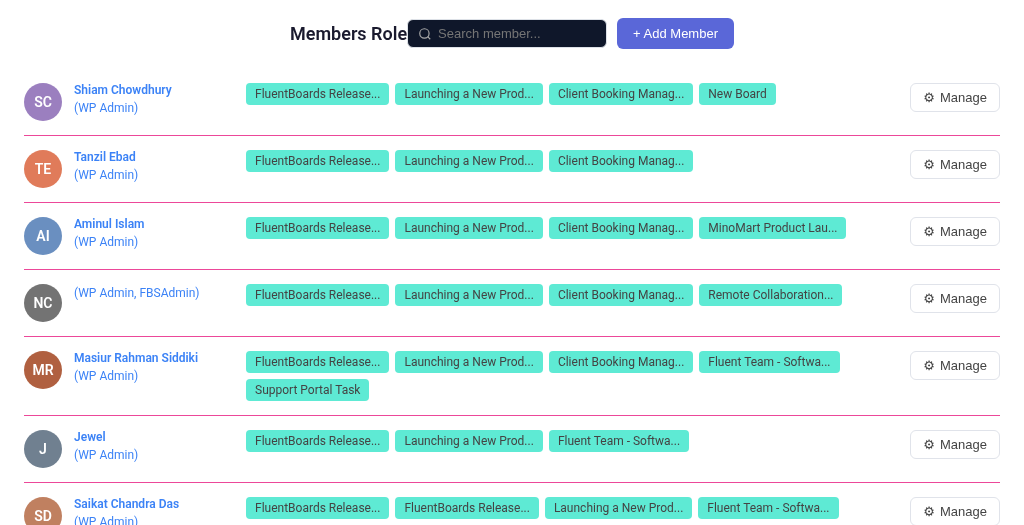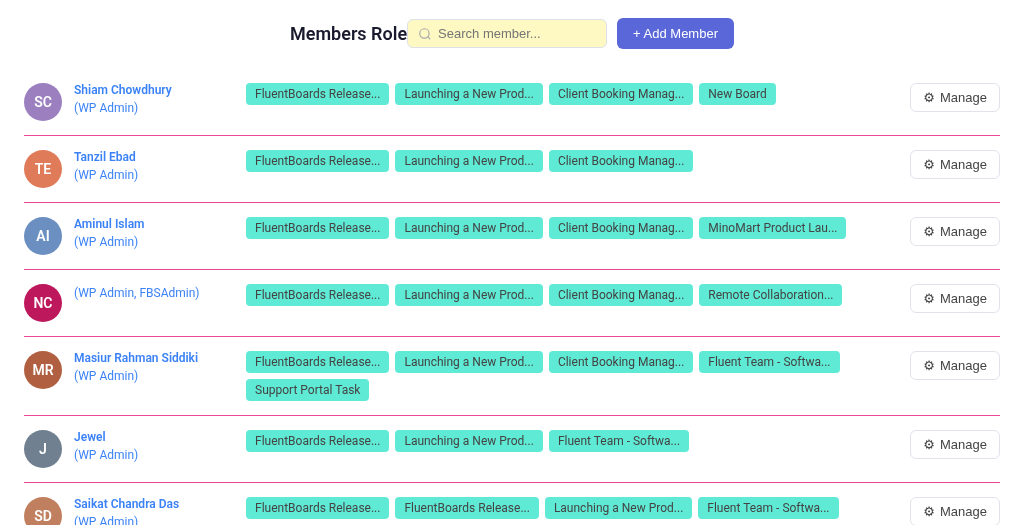--- a/index.html
+++ b/index.html
@@ -29,21 +29,21 @@
       align-items: center;
       gap: 10px;
     }
     .search-box {
       display: flex;
       align-items: center;
       border: 1px solid #dde1e7;
       border-radius: 6px;
       padding: 6px 10px;
       gap: 6px;
-      background: #fef9c3;
+      background: #0f172a;
       width: 200px;
     }
     .search-box input {
       border: none;
       outline: none;
       font-size: 13px;
       color: #888;
       background: transparent;
       width: 100%;
     }
@@ -205,21 +205,21 @@
           <span class="board-tag">Launching a New Prod...</span>
           <span class="board-tag">Client Booking Manag...</span>
           <span class="board-tag">MinoMart Product Lau...</span>
         </div>
         <button class="manage-btn">
           <span style="font-size:13px;">⚙</span>
           <span>Manage</span>
         </button>
       </div>
       <div class="member-row">
-        <div class="avatar" style="background: #be185d;">NC</div>
+        <div class="avatar" style="background: #737373;">NC</div>
         <div class="member-info">
           <div class="member-role">(WP Admin, FBSAdmin)</div>
         </div>
         <div class="boards-area">
           <span class="board-tag">FluentBoards Release...</span>
           <span class="board-tag">Launching a New Prod...</span>
           <span class="board-tag">Client Booking Manag...</span>
           <span class="board-tag">Remote Collaboration...</span>
         </div>
         <button class="manage-btn">

